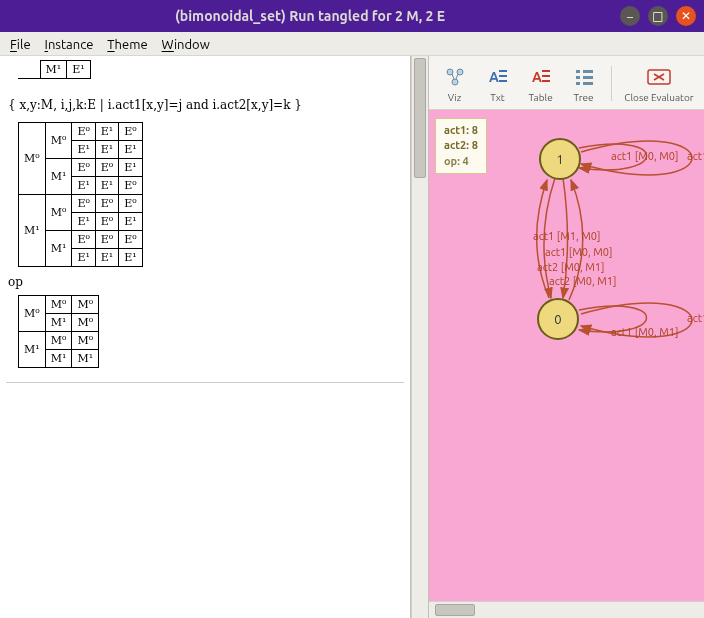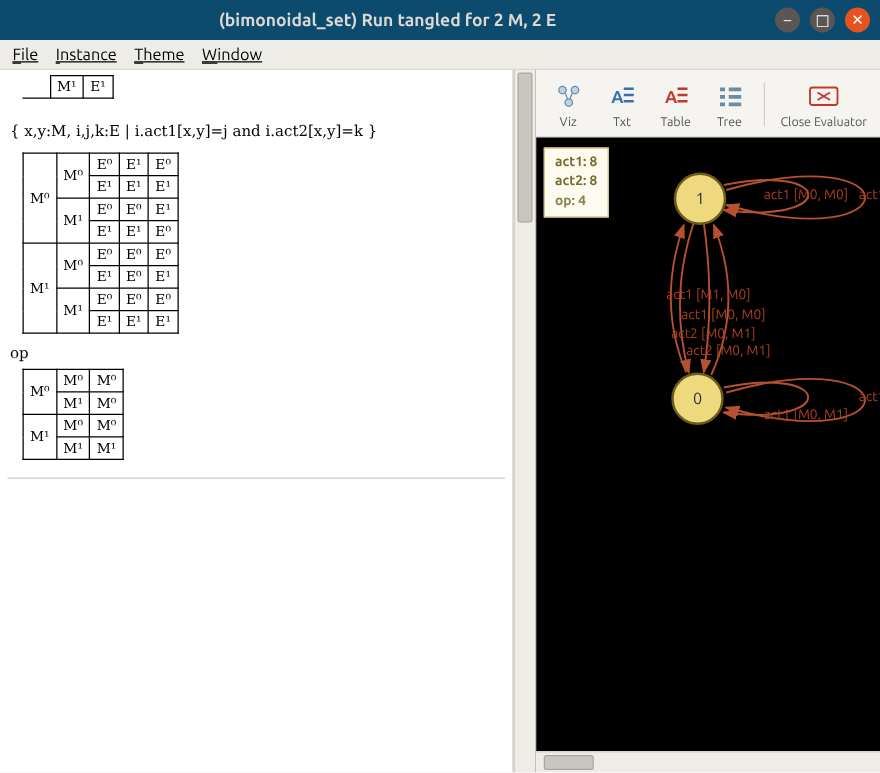--- a/index.html
+++ b/index.html
@@ -1,29 +1,29 @@
 <!DOCTYPE html>
 <html><head>
 <meta charset="utf-8">
 <style>
   * { box-sizing: border-box; }
   html, body { margin: 0; padding: 0; font-family: "Ubuntu", "DejaVu Sans", sans-serif; font-size: 13px; }
   body { background: #f0f0ee; }
 
   
-  .titlebar { background: #0c4a6e; color: #dcd9d5; height: 32px; display: flex; align-items: center; padding: 0 8px; }
+  .titlebar { background: #4c1d95; color: #dcd9d5; height: 32px; display: flex; align-items: center; padding: 0 8px; }
   .titlebar .title { flex: 1; text-align: center; font-weight: bold; font-size: 14px; }
   .wbtn { width: 20px; height: 20px; border-radius: 10px; margin-left: 8px; display: inline-flex; align-items: center; justify-content: center; font-size: 12px; }
   .wbtn.min { background: #5a5653; color: #fff; }
   .wbtn.max { background: #5a5653; color: #fff; }
   .wbtn.close { background: #e6531f; color: #fff; }
 
   
   .menubar { background: #eeece7; height: 24px; display: flex; align-items: center; gap: 14px; padding: 0 10px; border-bottom: 1px solid #d9d6d0; font-size: 13px; }
-  .menubar span { cursor: default; text-decoration: underline; }
+  .menubar span { cursor: default; }
   .menubar .ul { text-decoration: underline; text-underline-offset: 2px; }
 
   
   .workarea { display: flex; height: 562px; background: #fff; }
   .left-pane { flex: 1; border-right: 1px solid #c3c0ba; position: relative; overflow: hidden; background:#fff;}
   .left-scroll { width: 17px; background: #eeece7; border-left: 1px solid #d3d0c9; position: relative; }
   .scroll-thumb { position: absolute; left: 2px; right: 2px; top: 2px; height: 120px; background: #c9c6bf; border: 1px solid #aaa7a0; border-radius: 2px; }
   .right-pane { width: 276px; background: #fff; border-left: 1px solid #c3c0ba; display:flex; flex-direction:column; }
 
   
@@ -39,21 +39,21 @@
   .hr { border-top:1px solid #ccc; margin-top:14px;}
 
   
   .rtoolbar { display: flex; align-items: flex-start; padding: 8px 6px 6px 6px; border-bottom: 1px solid #d3d0c9; background:#f5f4f0; gap:4px;}
   .tbtn { display:flex; flex-direction:column; align-items:center; width:42px; font-size:10px; color:#555; cursor:pointer;}
   .tbtn.wide { width:84px; }
   .tbtn .ico { width:26px; height:26px; display:flex; align-items:center; justify-content:center; margin-bottom:2px;}
   .tsep { width:1px; background:#d3d0c9; align-self:stretch; margin:2px 4px;}
 
   
-  .grapharea { flex:1; position:relative; overflow:hidden; background:#000000;}
+  .grapharea { flex:1; position:relative; overflow:hidden; background:#f9a8d4;}
   .legend { position:absolute; top:8px; left:6px; border:1px solid #d6c68a; background:#fdfbf0; padding:4px 8px; font-size:11px; line-height:1.4; }
   .legend .a1 { color:#7a6a2d; font-weight:bold;}
   .legend .a2 { color:#7a6a2d; font-weight:bold;}
   .legend .op { color:#7a6a2d; font-weight:bold; opacity:0.85;}
   .node { position:absolute; width:42px; height:42px; border:2px solid #6c5b18; border-radius:50%; background:#efd97f; display:flex; align-items:center; justify-content:center; font-size:13px; color:#333;}
   .edge-label { position:absolute; font-size:11px; color:#ad4022; white-space:nowrap; }
   .hscroll { height:17px; background:#eeece7; border-top:1px solid #d3d0c9; position:relative;}
   .hscroll .thumb { position:absolute; top:2px; bottom:2px; left:6px; width:40px; background:#c9c6bf; border:1px solid #aaa7a0; border-radius:2px;}
   svg.arrows { position:absolute; top:0; left:0; }
 </style>

